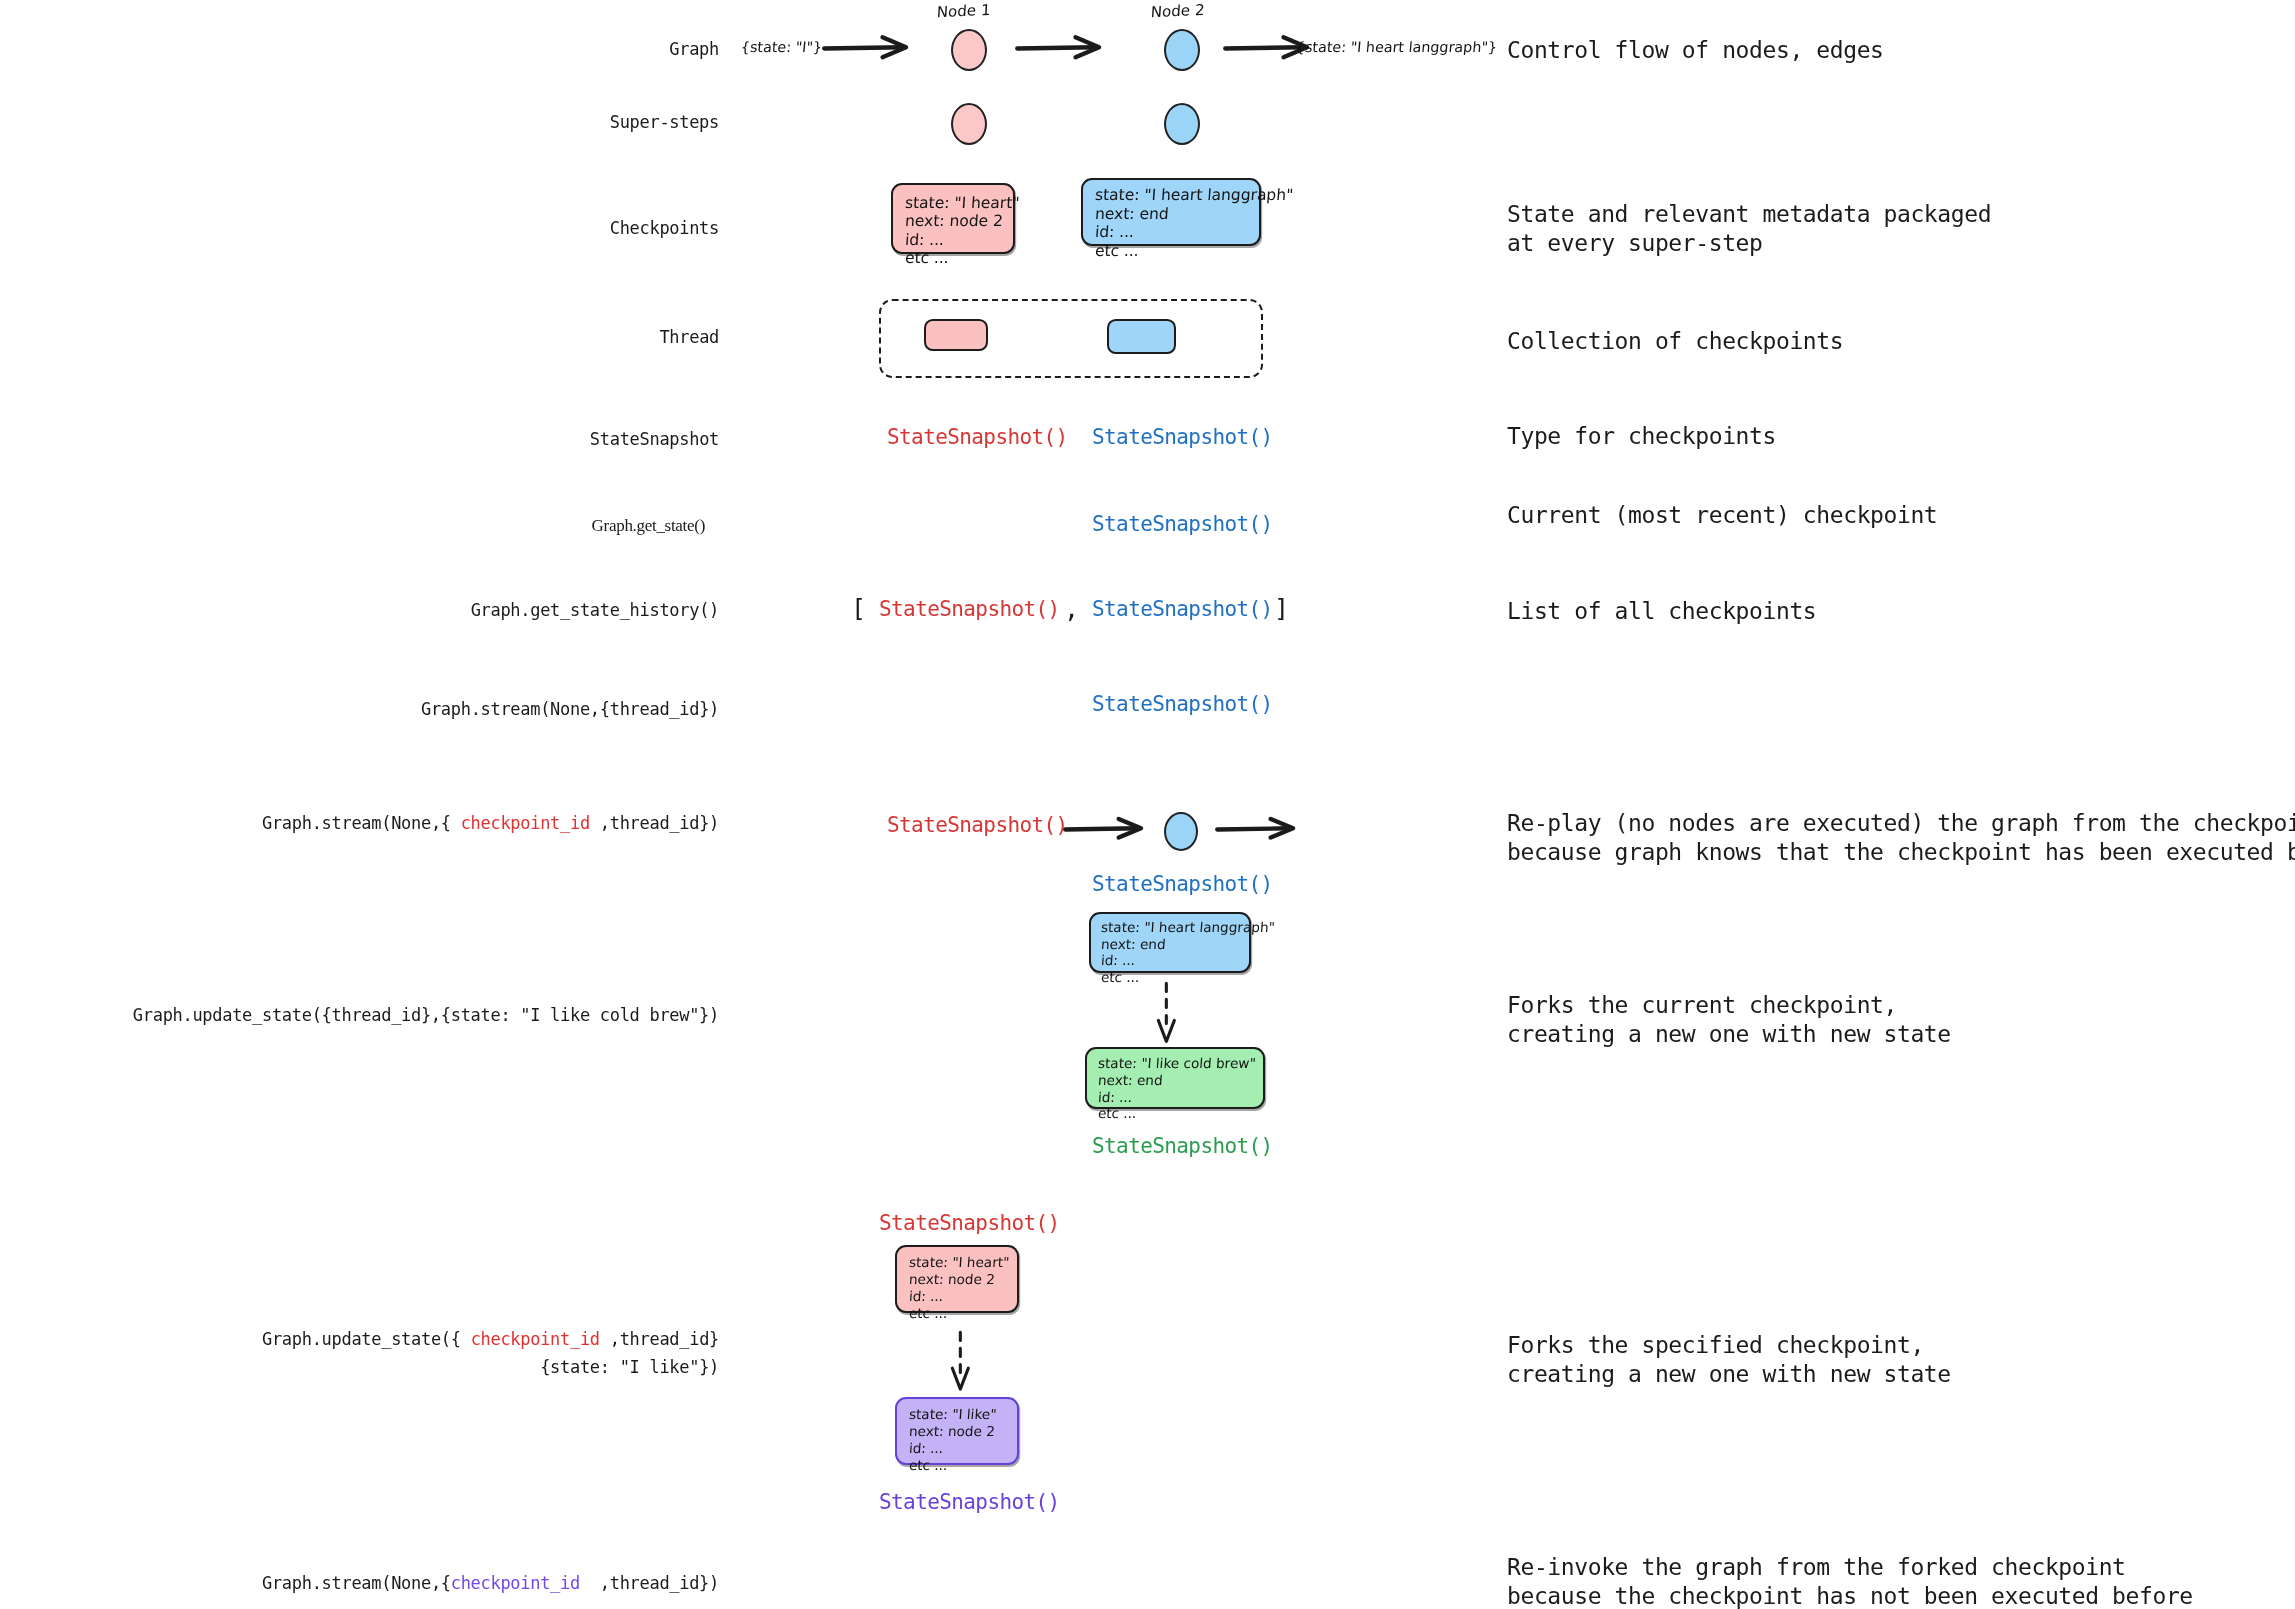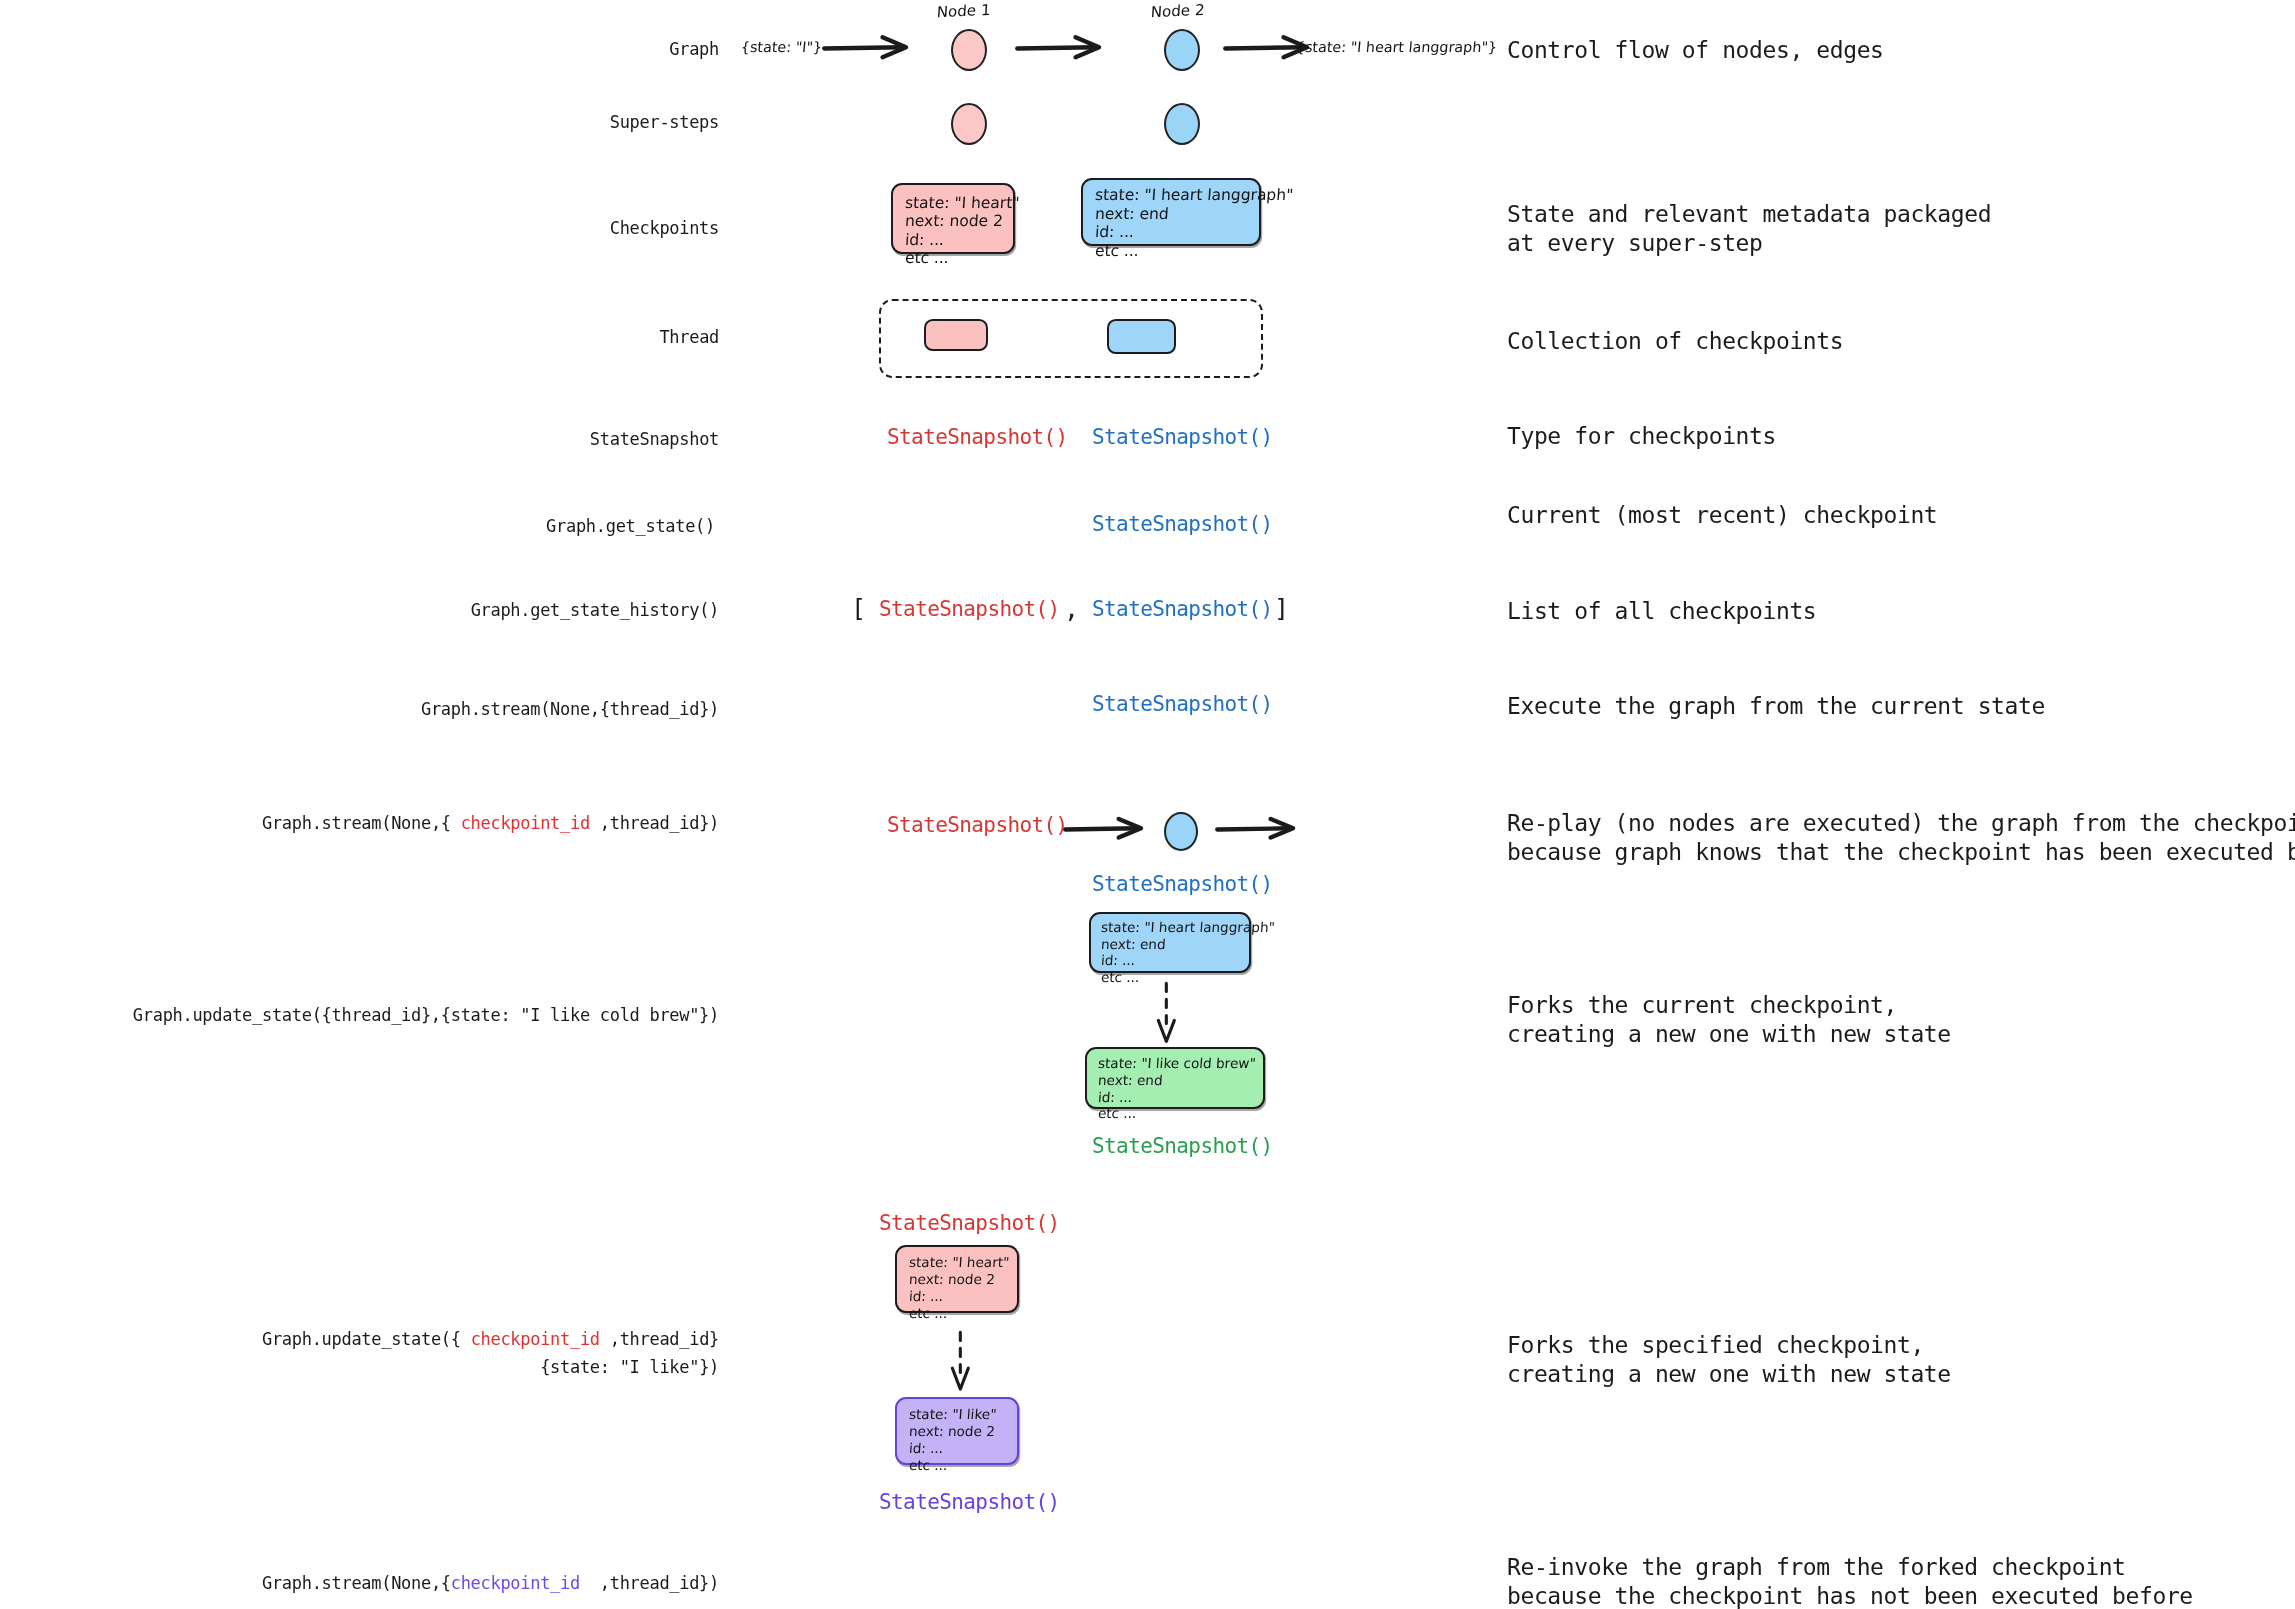--- a/index.html
+++ b/index.html
@@ -108,21 +108,21 @@
   <div class="abs lbl" style="left:347px;top:35px;width:372px;">Graph</div>
 
   <div class="abs lbl" style="left:347px;top:108px;width:372px;">Super-steps</div>
 
   <div class="abs lbl" style="left:347px;top:214px;width:372px;">Checkpoints</div>
 
   <div class="abs lbl" style="left:347px;top:323px;width:372px;">Thread</div>
 
   <div class="abs lbl" style="left:347px;top:425px;width:372px;">StateSnapshot</div>
 
-  <div class="abs lbl" style="left:219px;top:512px;width:496px;">Graph.get_state()</div>
+  <div class="abs lbl" style="left:209px;top:512px;width:496px;font-family:Liberation Serif, serif;">Graph.get_state()</div>
 
   <div class="abs lbl" style="left:161px;top:596px;width:558px;">Graph.get_state_history()</div>
 
   <div class="abs lbl" style="left:99px;top:695px;width:620px;">Graph.stream(None,{thread_id})</div>
 
   <div class="abs lbl" style="left:99px;top:809px;width:620px;"><span>Graph.stream(None,{ </span><span class="kw">checkpoint_id</span><span> ,thread_id})</span></div>
 
   <div class="abs lbl" style="left:0px;top:1001px;width:719px;">Graph.update_state({thread_id},{state: "I like cold brew"})</div>
 
   <div class="abs lbl" style="left:99px;top:1325px;width:620px;"><span>Graph.update_state({ </span><span class="kw">checkpoint_id</span><span> ,thread_id}</span></div>
@@ -137,21 +137,20 @@
 at every super-step</div>
 
   <div class="abs desc" style="left:1507px;top:327px;">Collection of checkpoints</div>
 
   <div class="abs desc" style="left:1507px;top:422px;">Type for checkpoints</div>
 
   <div class="abs desc" style="left:1507px;top:501px;">Current (most recent) checkpoint</div>
 
   <div class="abs desc" style="left:1507px;top:597px;">List of all checkpoints</div>
 
-  <div class="abs desc" style="left:1507px;top:692px;">Execute the graph from the current state</div>
 
   <div class="abs desc" style="left:1507px;top:809px;">Re-play (no nodes are executed) the graph from the checkpoint,
 because graph knows that the checkpoint has been executed before</div>
 
   <div class="abs desc" style="left:1507px;top:991px;">Forks the current checkpoint,
 creating a new one with new state</div>
 
   <div class="abs desc" style="left:1507px;top:1331px;">Forks the specified checkpoint,
 creating a new one with new state</div>
 

